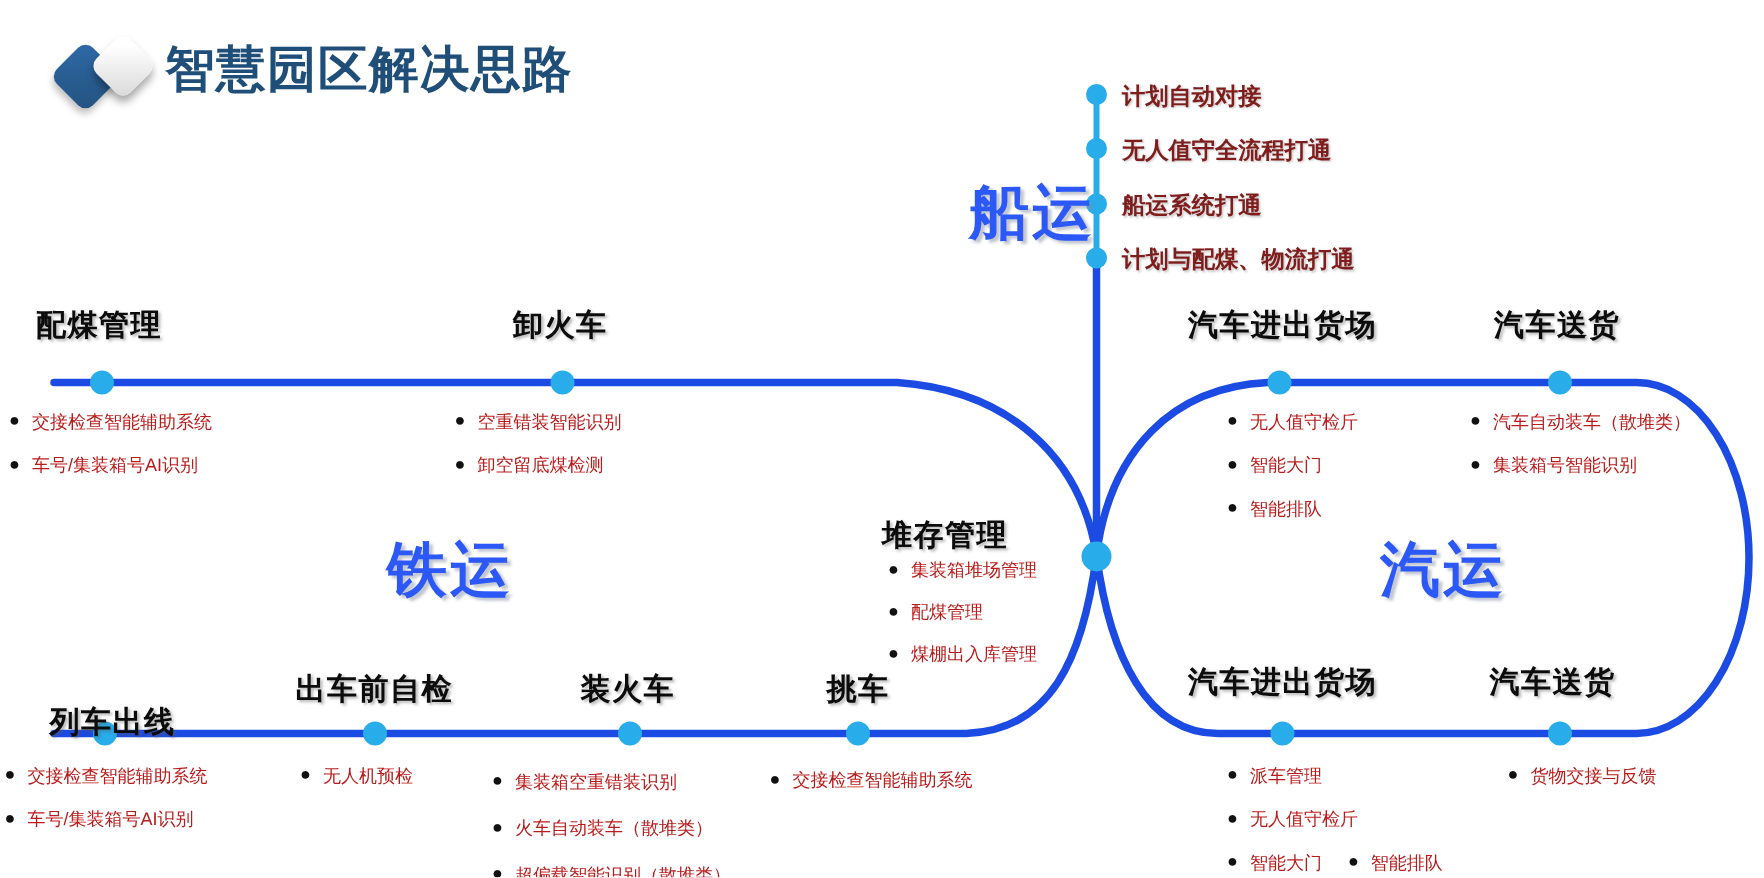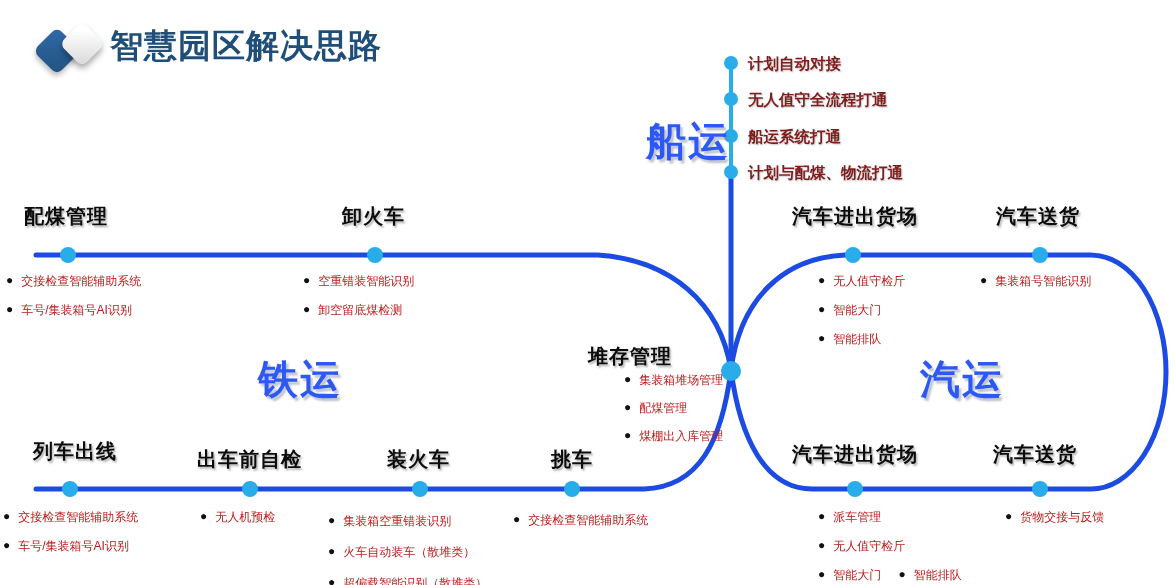--- a/index.html
+++ b/index.html
@@ -104,31 +104,32 @@
 
   <div class="h" style="left:792px;top:203px;">汽车进出货场</div>
   <div class="list" style="left:818px;top:266px;">
     <span class="item">无人值守检斤</span>
     <span class="item">智能大门</span>
     <span class="item">智能排队</span>
   </div>
 
   <div class="h" style="left:996px;top:203px;">汽车送货</div>
   <div class="list" style="left:980px;top:266px;">
+    <span class="item">汽车自动装车（散堆类）</span>
     <span class="item">集装箱号智能识别</span>
   </div>
 
   <div class="h" style="left:588px;top:343px;">堆存管理</div>
-  <div class="list" style="left:624px;top:366px;line-height:27px;">
+  <div class="list" style="left:592px;top:366px;line-height:27px;">
     <span class="item">集装箱堆场管理</span>
     <span class="item">配煤管理</span>
     <span class="item">煤棚出入库管理</span>
   </div>
 
-  <div class="h" style="left:33px;top:438px;font-family:Liberation Serif, serif;">列车出线</div>
+  <div class="h" style="left:33px;top:468px;font-family:Liberation Serif, serif;">列车出线</div>
   <div class="list" style="left:3px;top:502px;">
     <span class="item">交接检查智能辅助系统</span>
     <span class="item">车号/集装箱号AI识别</span>
   </div>
 
   <div class="h" style="left:197px;top:446px;">出车前自检</div>
   <div class="list" style="left:200px;top:502px;">
     <span class="item">无人机预检</span>
   </div>
 

